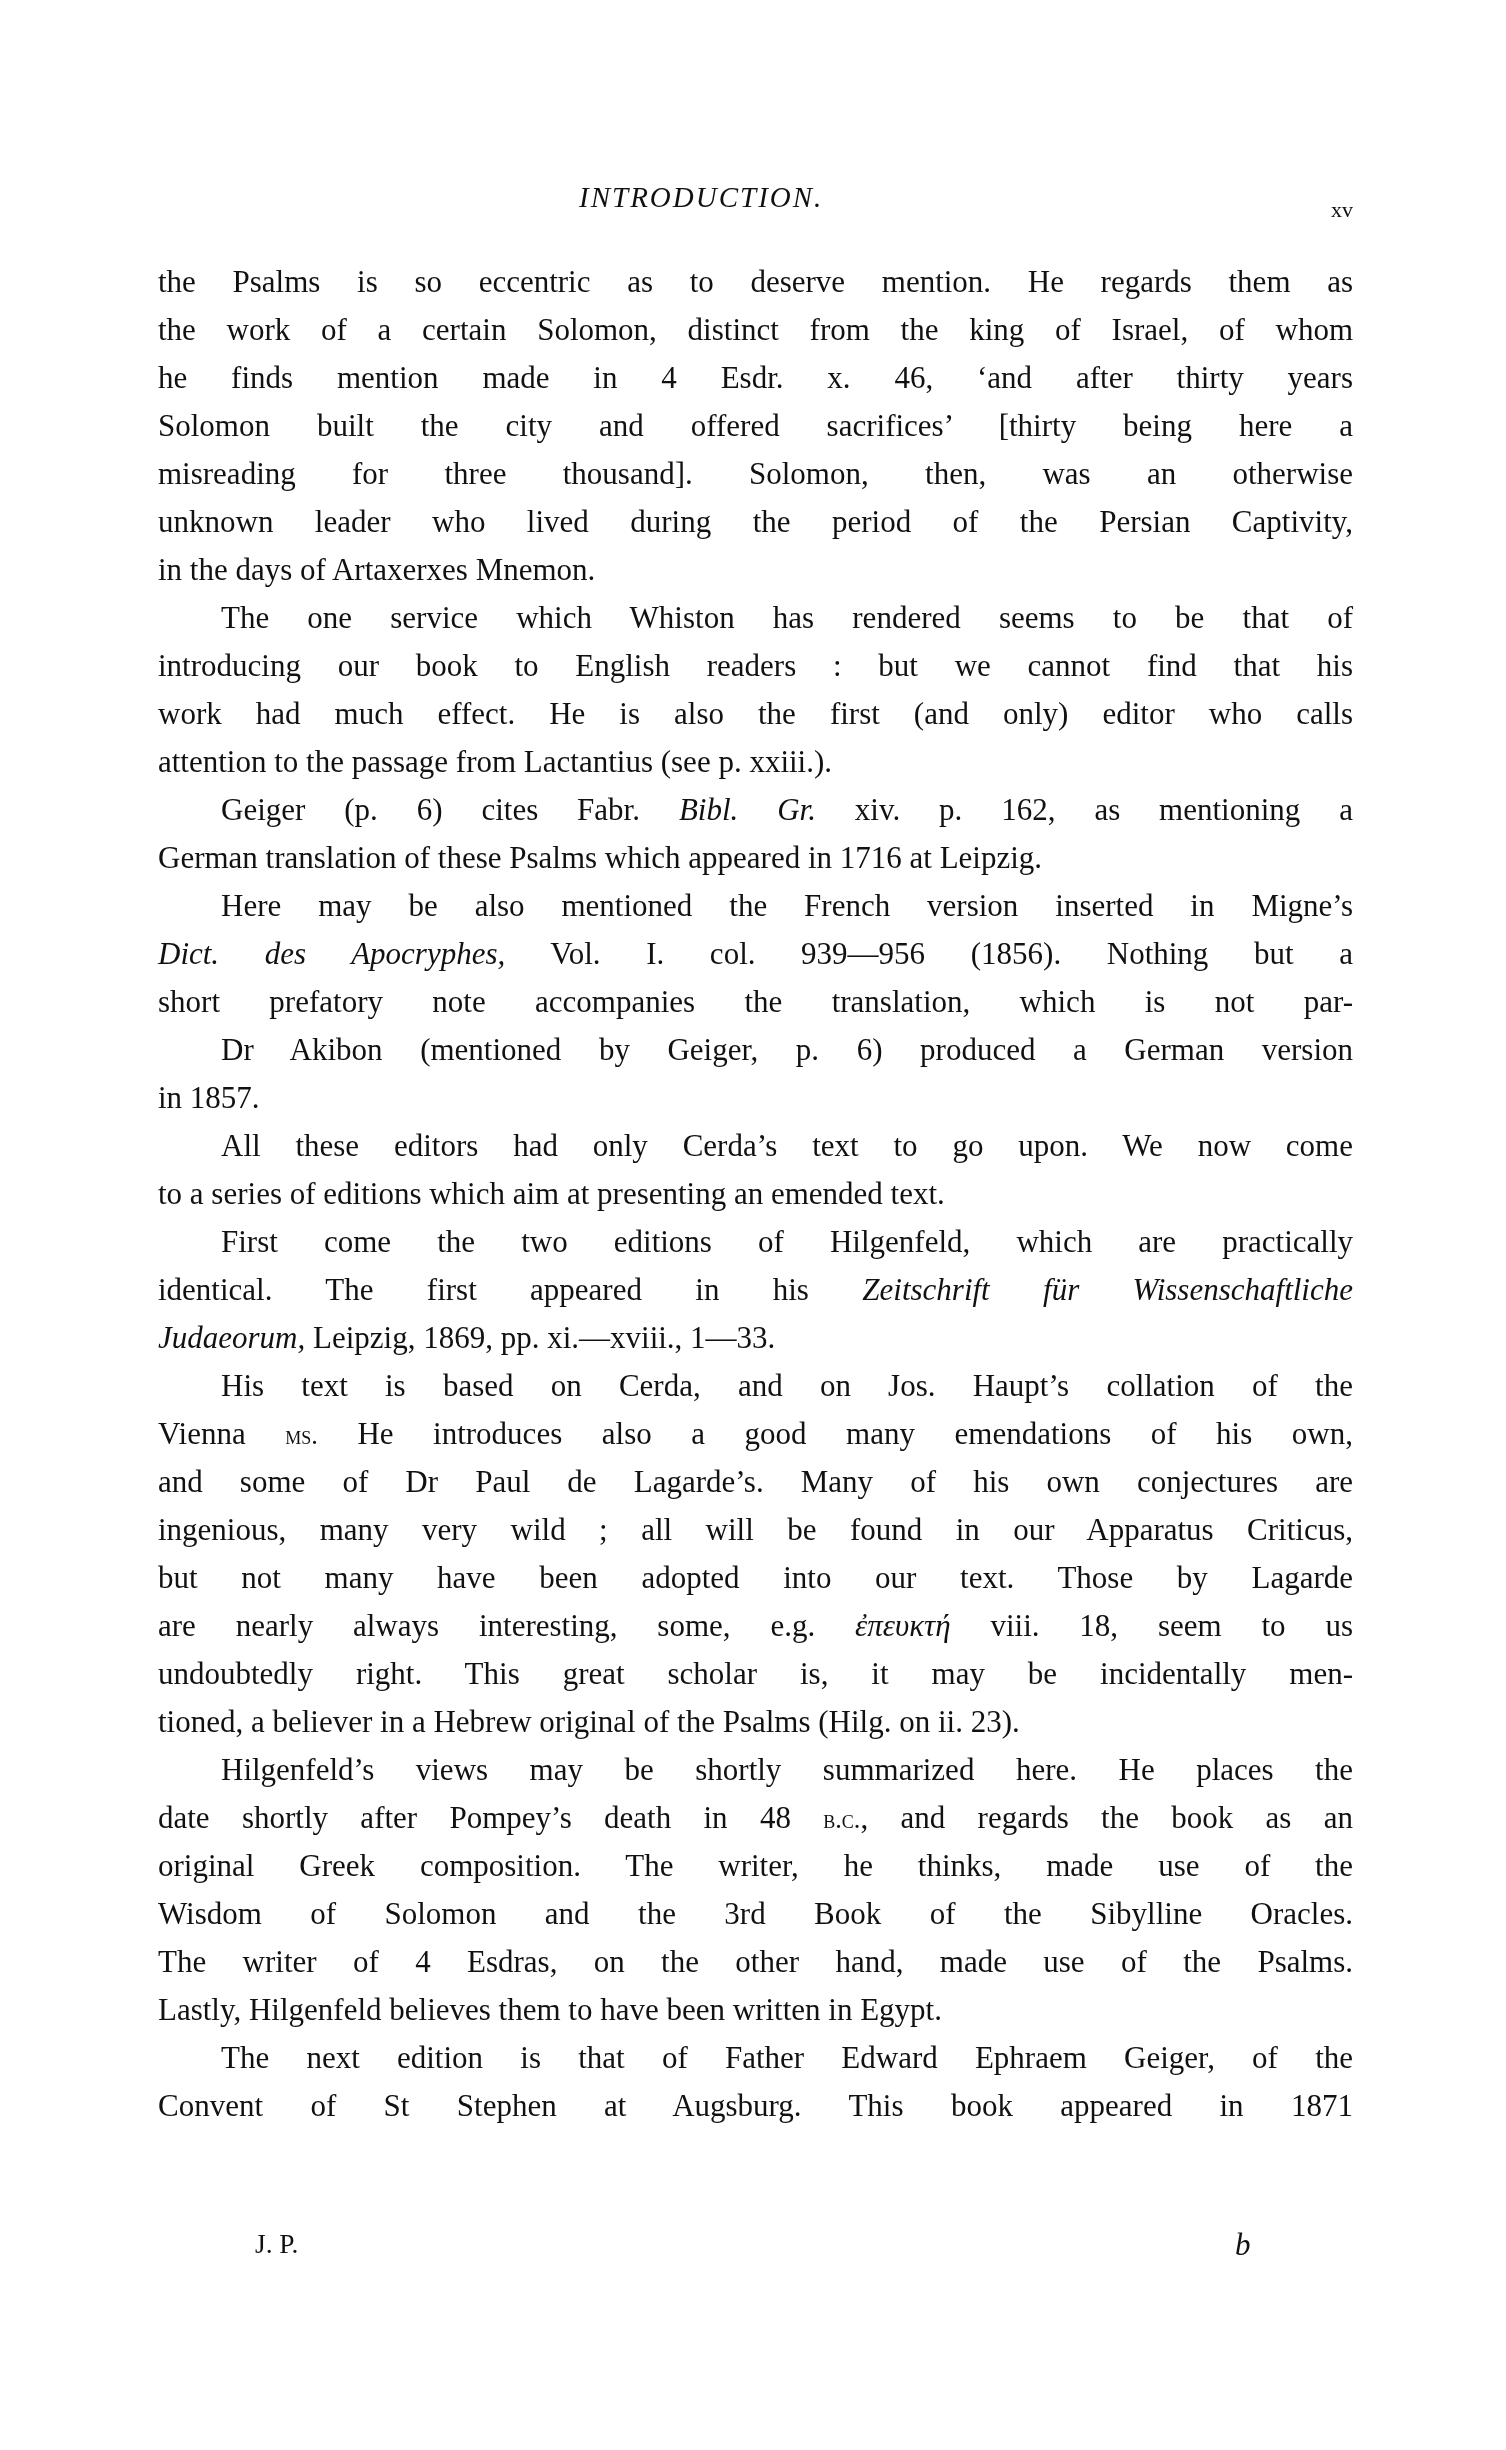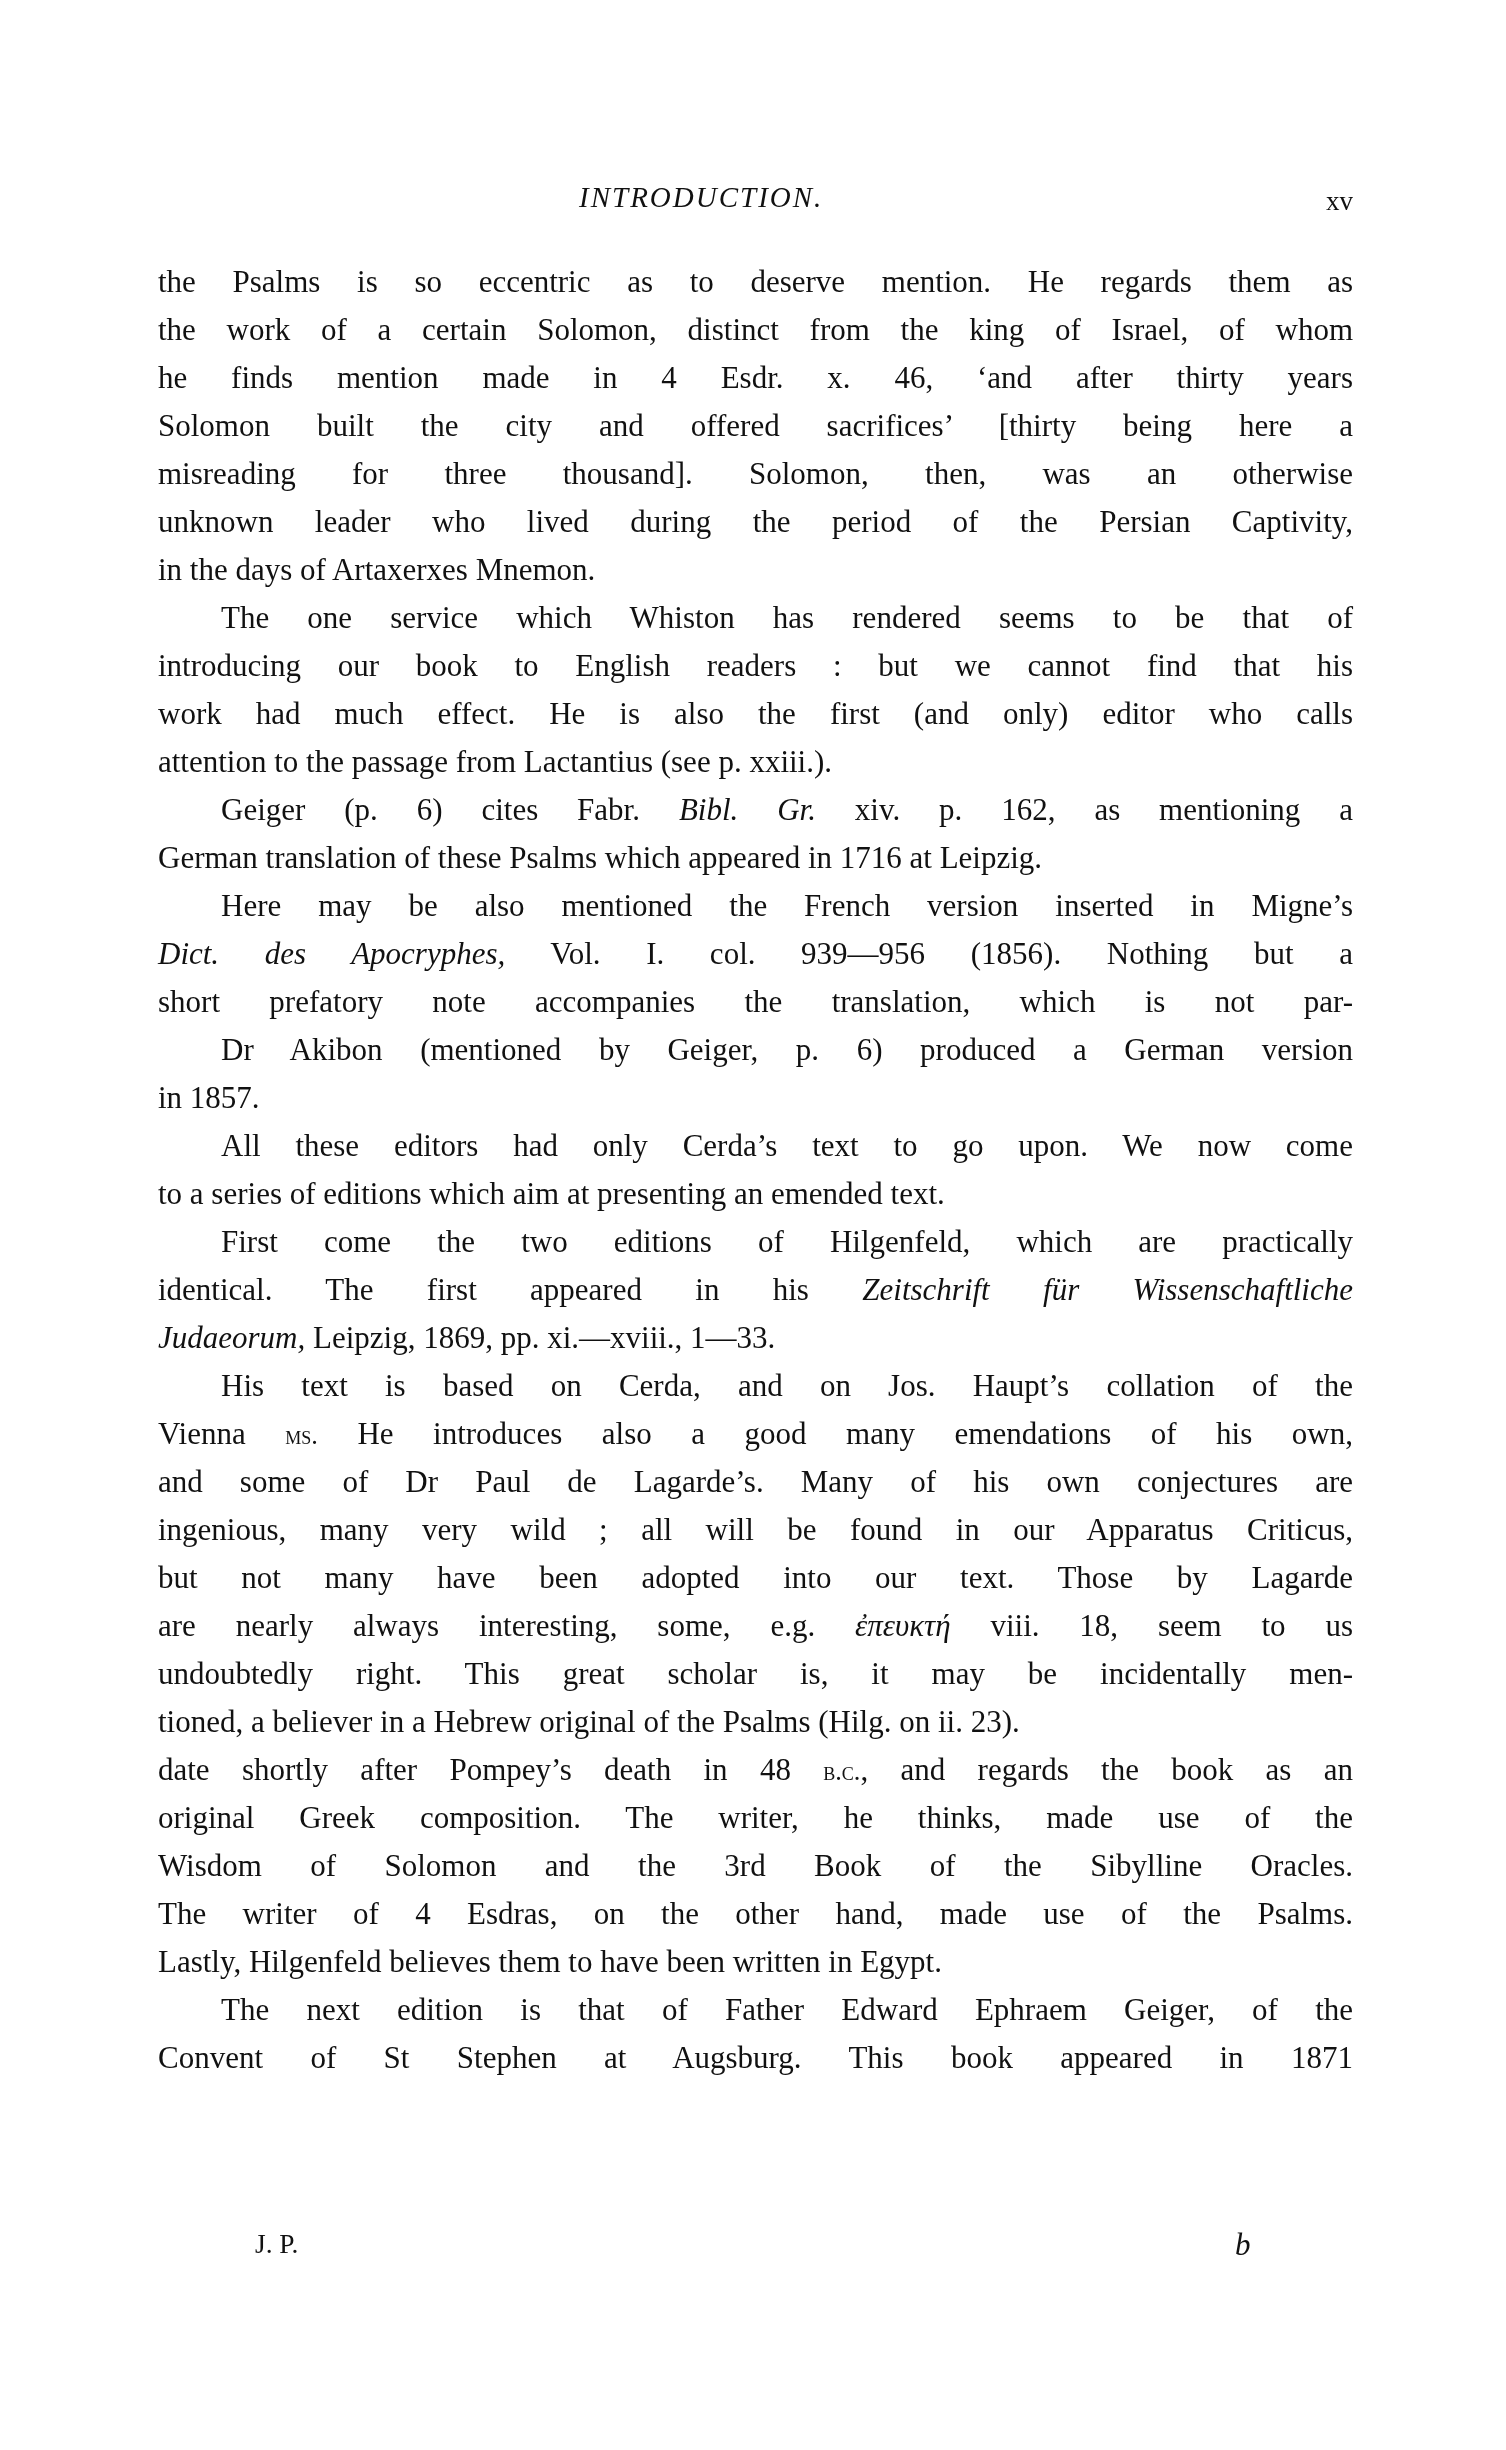--- a/index.html
+++ b/index.html
@@ -10,21 +10,21 @@
     font-family: "Liberation Serif", "DejaVu Serif", serif;
   }
   .running-head {
     position: absolute; left: 157px; width: 1196px; top: 178px; height: 39px;
     font-size: 29px; line-height: 39px;
   }
   .running-title {
     position: absolute; left: 422px; top: 0; font-style: italic; letter-spacing: 2px;
   }
   .folio {
-    position: absolute; right: 0; top: 4px; font-size: 27px;
+    position: absolute; right: 0; top: 12px; font-size: 22px;
   }
   .body-text {
     position: absolute; left: 158px; top: 258px; width: 1195px;
     font-size: 31px; line-height: 48px;
   }
   .line {
     display: block; height: 48px; white-space: nowrap;
     text-align: justify; text-align-last: justify;
   }
   .line.last { text-align-last: left; }
@@ -73,20 +73,21 @@
       <div class="line"><span>identical.  The first appeared in his </span><span class="it">Zeitschrift für Wissenschaftliche</span></div>
       <div class="line last"><span class="it">Judaeorum,</span><span> Leipzig, 1869, pp. xi.—xviii., 1—33.</span></div>
       <div class="line indent">His text is based on Cerda, and on Jos. Haupt’s collation of the</div>
       <div class="line"><span>Vienna </span><span class="sc">ms.</span><span>  He introduces also a good many emendations of his own,</span></div>
       <div class="line">and some of Dr Paul de Lagarde’s.  Many of his own conjectures are</div>
       <div class="line">ingenious, many very wild ; all will be found in our Apparatus Criticus,</div>
       <div class="line">but not many have been adopted into our text.  Those by Lagarde</div>
       <div class="line"><span>are nearly always interesting, some, e.g. </span><span class="it">ἐπευκτή</span><span> viii. 18, seem to us</span></div>
       <div class="line">undoubtedly right.  This great scholar is, it may be incidentally men-</div>
       <div class="line last">tioned, a believer in a Hebrew original of the Psalms (Hilg. on ii. 23).</div>
+      <div class="line indent">Hilgenfeld’s views may be shortly summarized here.  He places the</div>
       <div class="line"><span>date shortly after Pompey’s death in 48 </span><span class="sc">b.c.</span><span>, and regards the book as an</span></div>
       <div class="line">original Greek composition.  The writer, he thinks, made use of the</div>
       <div class="line">Wisdom of Solomon and the 3rd Book of the Sibylline Oracles.</div>
       <div class="line">The writer of 4 Esdras, on the other hand, made use of the Psalms.</div>
       <div class="line last">Lastly, Hilgenfeld believes them to have been written in Egypt.</div>
       <div class="line indent">The next edition is that of Father Edward Ephraem Geiger, of the</div>
       <div class="line">Convent of St Stephen at Augsburg.  This book appeared in 1871</div>
     </div>
 
   <div class="footer">

